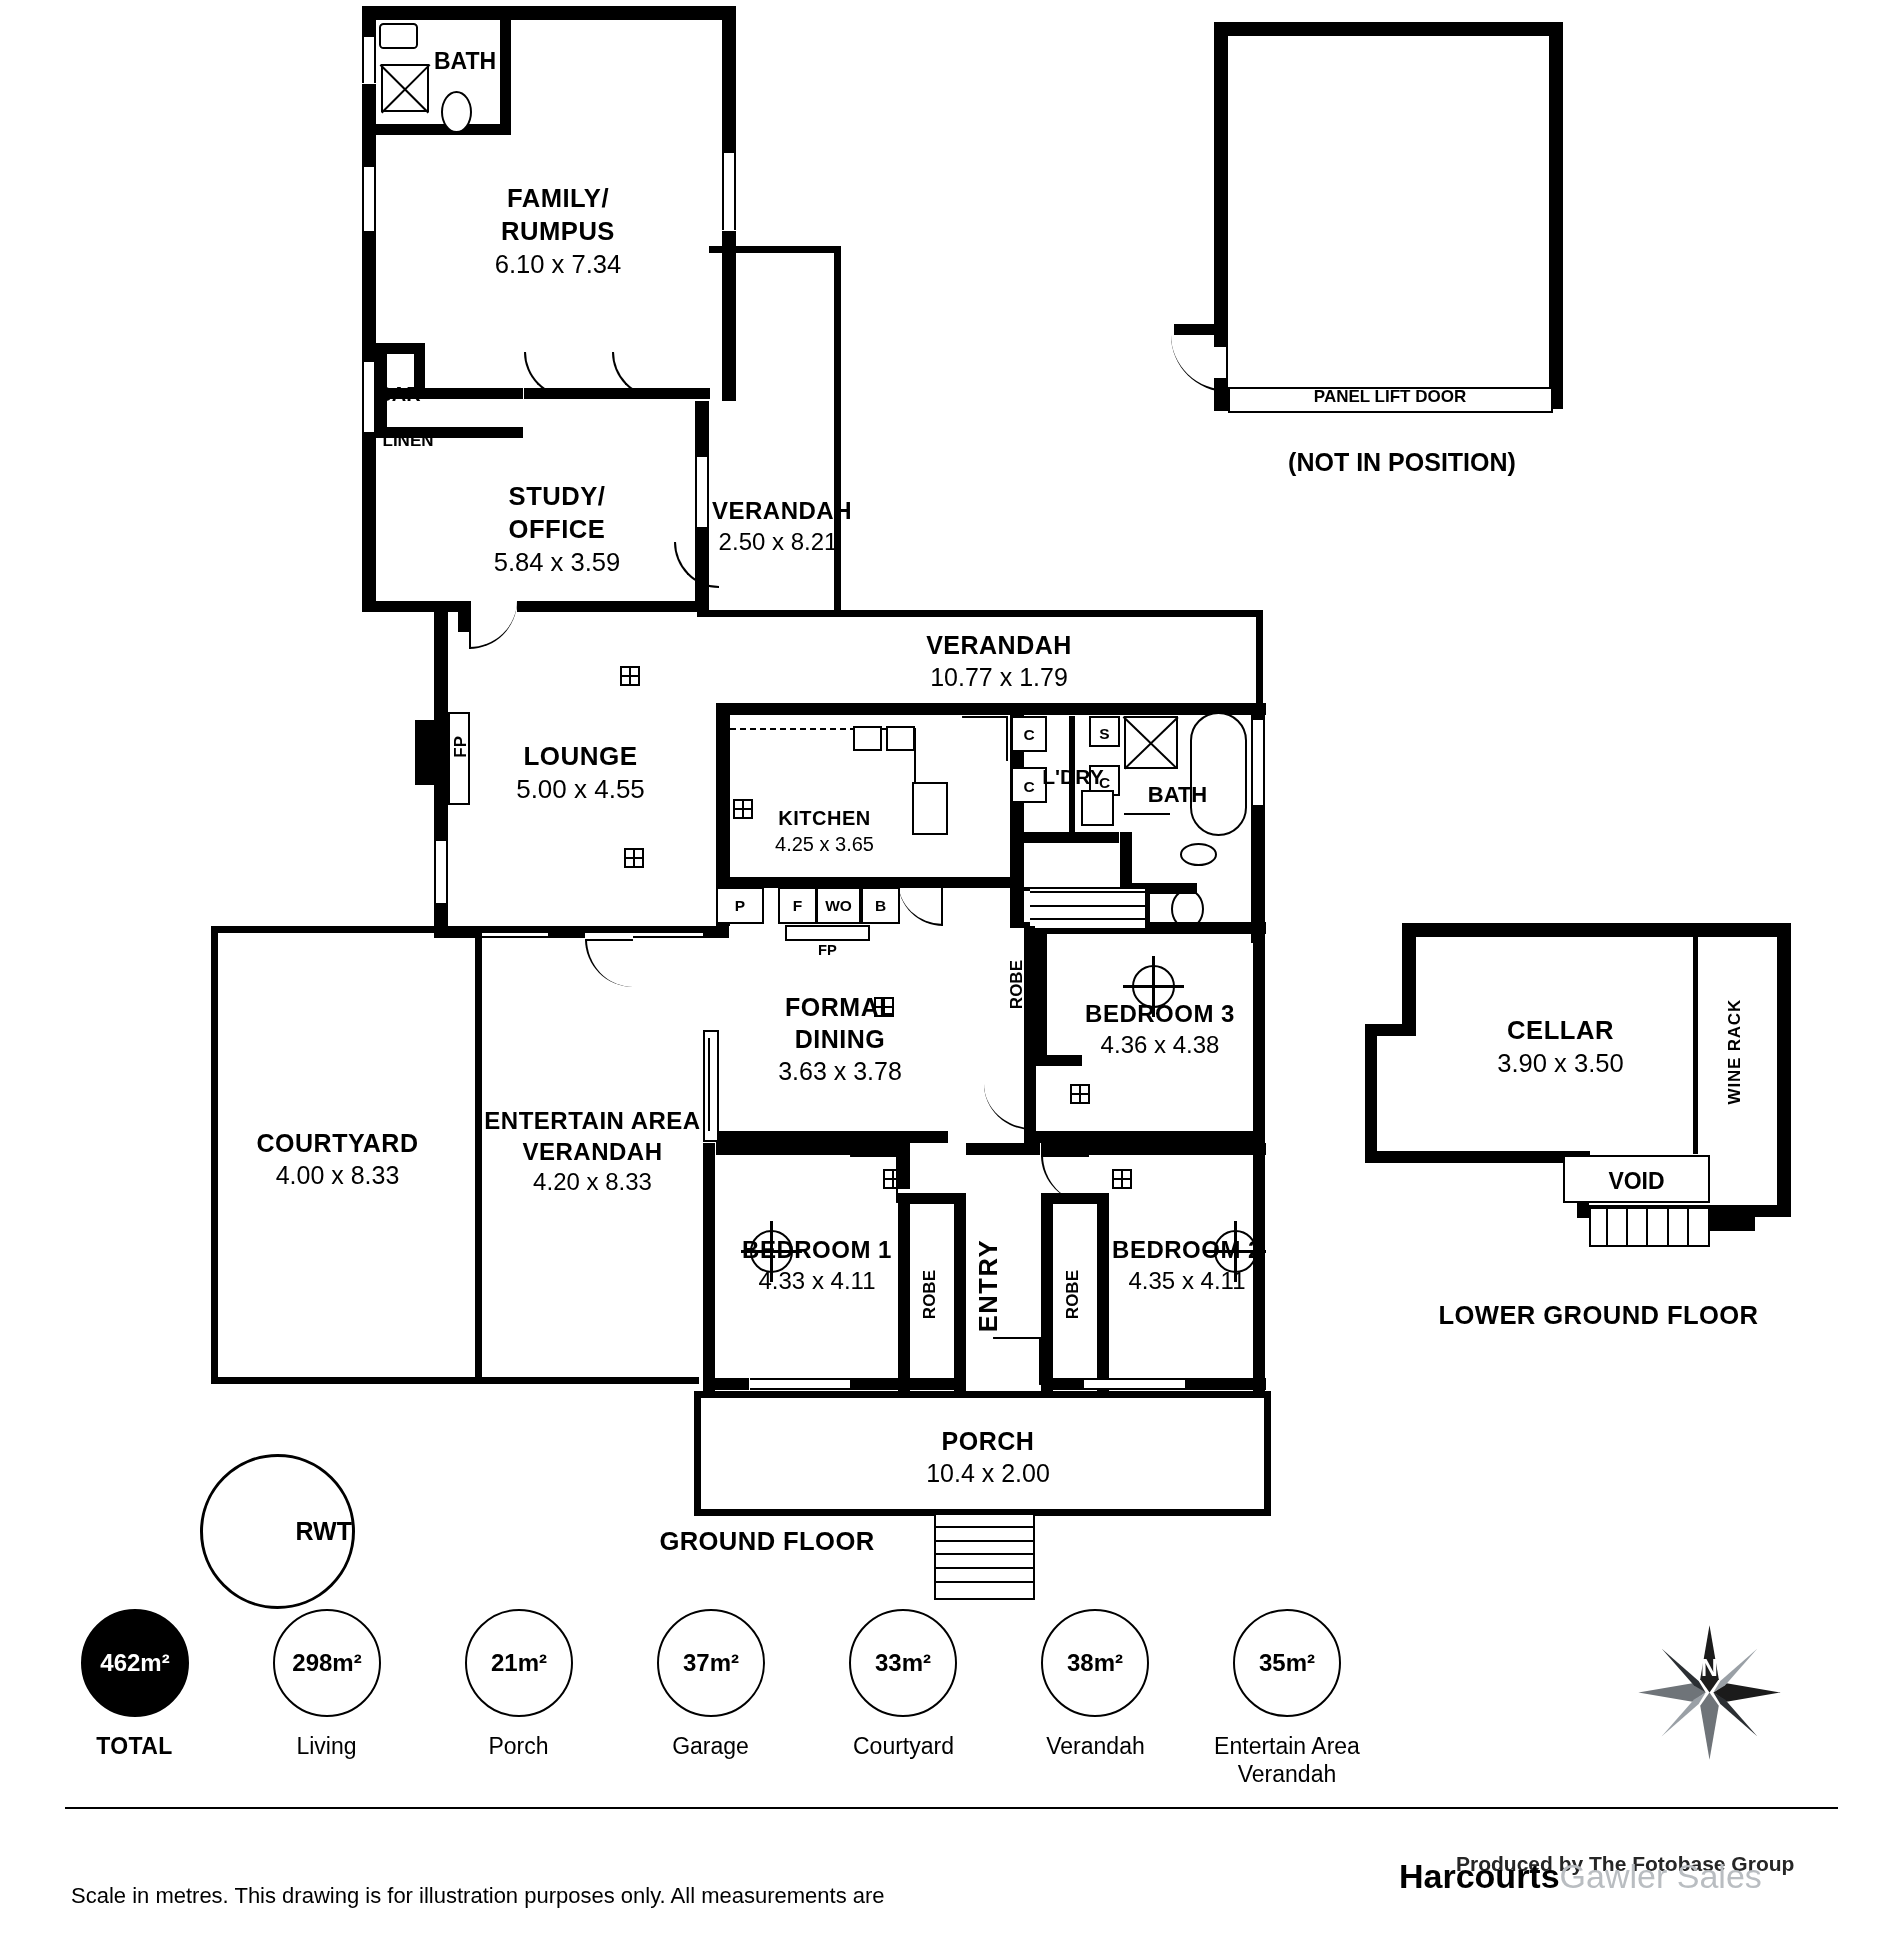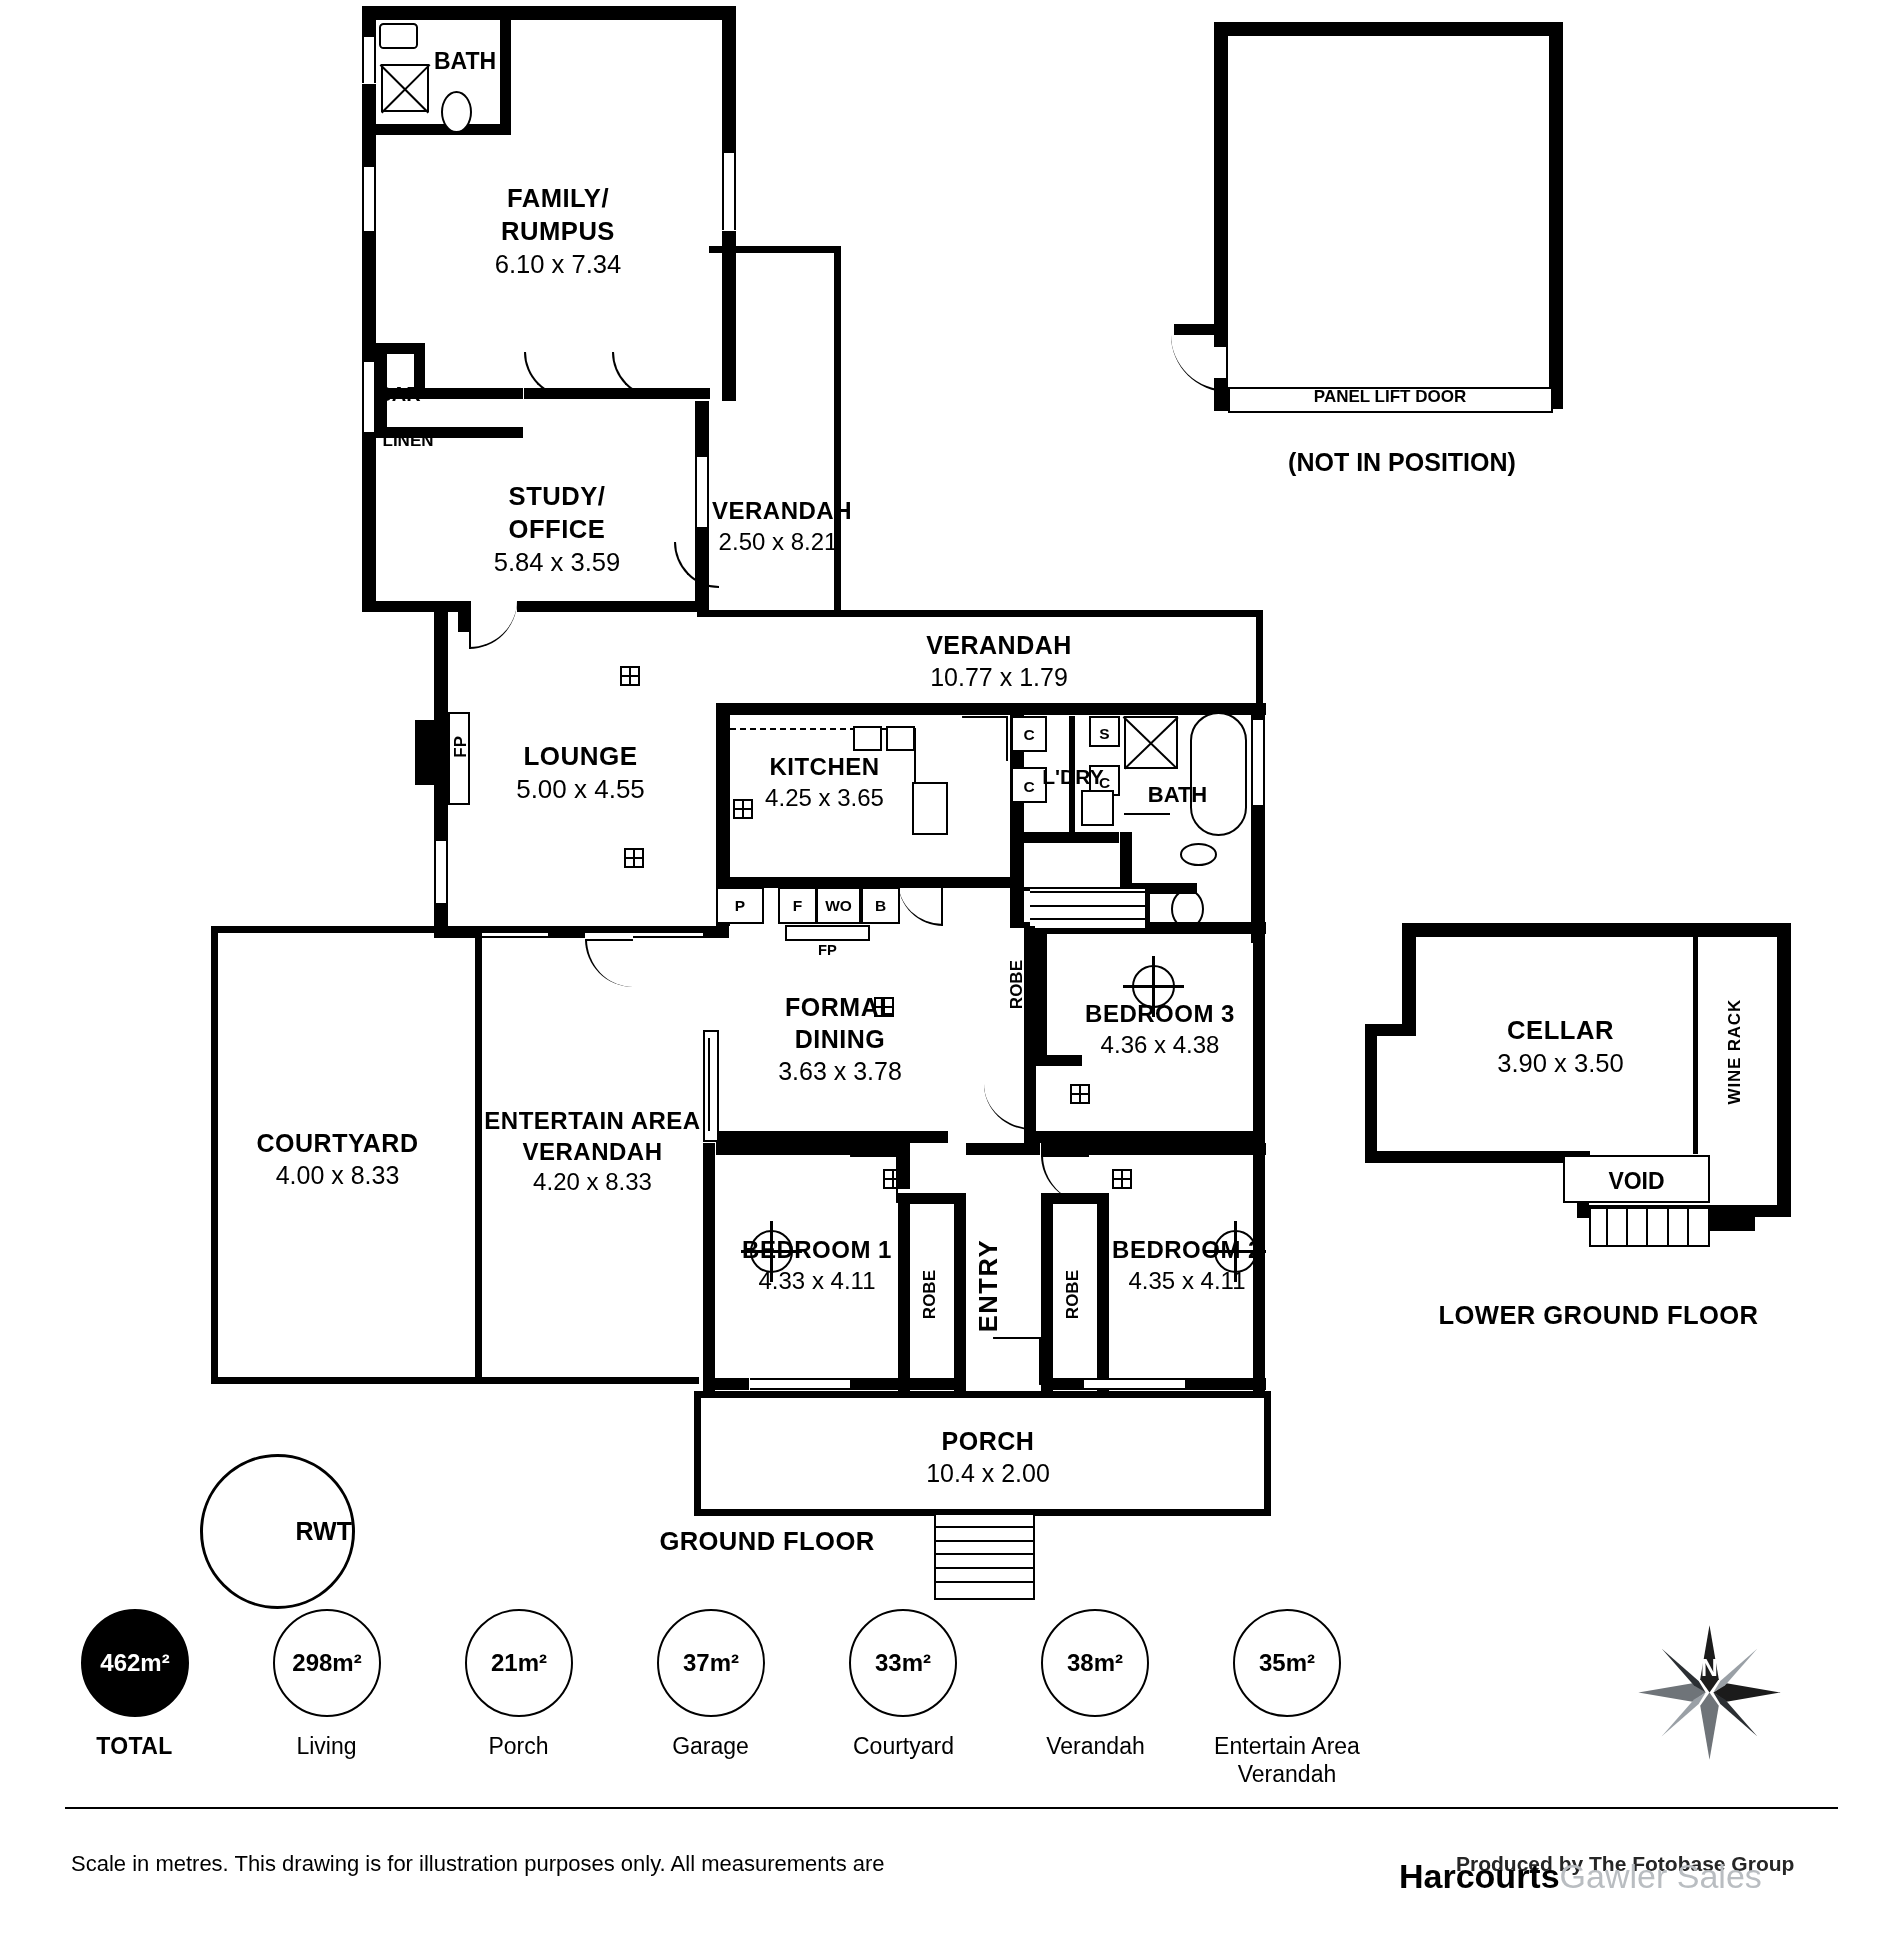--- a/index.html
+++ b/index.html
@@ -13,21 +13,21 @@
   .lbl{position:absolute;text-align:center;font-weight:bold;}
   .boxthin{position:absolute;border:2.3px solid #000;box-sizing:border-box;background:#fff;}
   .circle{position:absolute;border-radius:50%;border:3.1px solid #000;box-sizing:border-box;background:#fff;display:flex;align-items:center;justify-content:flex-end;font-weight:bold;}
   .areacirc{position:absolute;border-radius:50%;border:2.3px solid #000;box-sizing:border-box;background:#fff;display:flex;align-items:center;justify-content:center;font-size:24px;font-weight:bold;}
   .areacirc.filled{background:#000;color:#fff;border-color:#000;}
   .arealab{position:absolute;text-align:center;font-size:23px;line-height:1.2;}
   .arealab.tot{font-weight:bold;letter-spacing:0.4px;}
   .door{position:absolute;border:2.3px solid #000;border-radius:0 0 0 100%;box-sizing:border-box;}
   .stairs{position:absolute;border:2.3px solid #000;box-sizing:border-box;}
   .vert{writing-mode:vertical-rl;transform:rotate(180deg);}
-  .footer{position:absolute;font-size:22px;line-height:1.45;}
+  .footer{position:absolute;font-size:22px;line-height:1.45;margin-top:32px;}
   .hr{position:absolute;background:#000;height:2.3px;}
   .brand{position:absolute;font-size:34px;font-weight:bold;}
   .brand span.light{font-weight:normal;color:#b9bdc1;}
   .produced{position:absolute;font-size:21px;font-weight:bold;color:#262626;}
   .fixt{position:absolute;border:2.3px solid #000;box-sizing:border-box;background:#fff;}
   .fixt.oval{border-radius:50%;}
   .win{position:absolute;background:#fff;border-top:2.3px solid #000;border-bottom:2.3px solid #000;box-sizing:border-box;}
   .winv{position:absolute;background:#fff;border-left:2.3px solid #000;border-right:2.3px solid #000;box-sizing:border-box;}
   .fan{position:absolute;border:2.3px solid #000;border-radius:50%;box-sizing:border-box;}
   .fan:before,.fan:after{content:"";position:absolute;background:#000;}
@@ -137,21 +137,21 @@
   <div class="sq" style="left:620px;top:666px;width:20px;height:20px;"></div>
   <div class="sq" style="left:624px;top:848px;width:20px;height:20px;"></div>
 
   <div class="wall" style="left:716px;top:703px;width:14px;height:223px;"></div>
   <div class="wall" style="left:716px;top:703px;width:294px;height:12.4px;"></div>
   <div class="thin" style="left:730px;top:728px;width:186px;height:2.3px;border-top:2.3px dashed #000;background:none;"></div>
   <div class="thin" style="left:914px;top:728px;width:2.3px;height:101px;"></div>
   <div class="boxthin" style="left:853px;top:726px;width:29px;height:25px;"></div>
   <div class="boxthin" style="left:886px;top:726px;width:29px;height:25px;"></div>
   <div class="boxthin" style="left:912px;top:782px;width:36px;height:53px;"></div>
-  <div class="room" style="left:743px;top:752px;width:163px;font-size:24px;">
+  <div class="room" style="left:743px;top:806px;width:163px;font-size:20px;">
     <div class="nm">KITCHEN</div>
     <div class="dim">4.25 x 3.65</div>
   </div>
   <div class="sq" style="left:733px;top:799px;width:20px;height:20px;"></div>
   <div class="door" style="left:962px;top:716px;width:46px;height:45px;border-bottom:none;border-left:none;"></div>
   <div class="door" style="left:898px;top:881px;width:45px;height:45px;border-top:none;border-left:none;"></div>
 
   <div class="wall" style="left:716px;top:877px;width:294px;height:11px;"></div>
   <div class="boxthin" style="left:716px;top:887px;width:48px;height:37px;"></div>
   <div class="boxthin" style="left:778px;top:887px;width:39px;height:37px;"></div>

